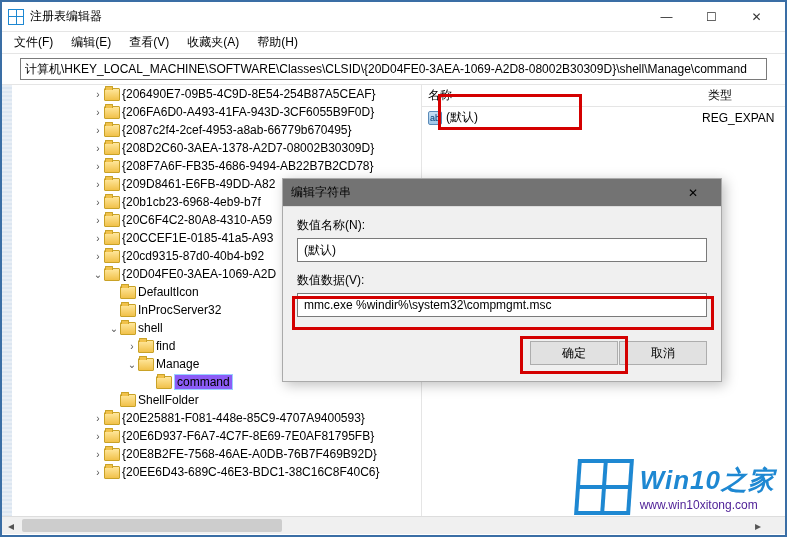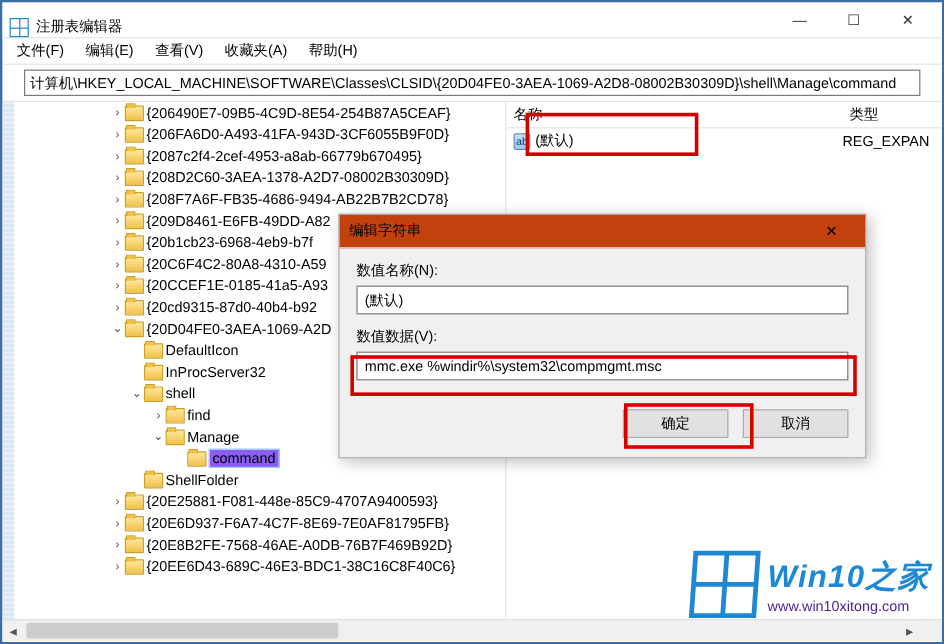--- a/index.html
+++ b/index.html
@@ -1,19 +1,19 @@
 <!DOCTYPE html>
 <html><head>
 <meta charset="utf-8">
 <style>
 * { box-sizing: border-box; margin: 0; padding: 0; font-family: "Microsoft YaHei", "Segoe UI", Tahoma, sans-serif; font-size: 12px; }
 body { background: #fff; width: 787px; height: 537px; overflow: hidden; position: relative; border: 2px solid #3a6ea5; }
 
 
-.titlebar { height: 30px; background: #fff; display: flex; align-items: flex-end; padding: 0 6px; border-bottom: 1px solid #e5e5e5;}
+.titlebar { height: 30px; background: #fff; display: flex; align-items: center; padding: 0 6px; border-bottom: 1px solid #e5e5e5;}
 .titlebar .appicon { width: 16px; height: 16px; background: #1e88d2; margin-right: 6px; display: grid; grid-template: 1fr 1fr / 1fr 1fr; gap: 1px; padding: 1px;}
 .titlebar .appicon span { background: #fff; }
 .titlebar .title { flex: 1; }
 .winbtns { display: flex; }
 .winbtn { width: 45px; height: 28px; display:flex; align-items:center; justify-content:center; color:#333;}
 
 
 .menubar { height: 22px; display: flex; align-items: center; padding: 0 4px; gap: 2px; border-bottom: 1px solid #e5e5e5;}
 .menuitem { padding: 2px 8px; }
 
@@ -46,27 +46,27 @@
 .leftbar { position:absolute; left:0; top:0; bottom:0; width:10px; background: repeating-linear-gradient(#e8eef5,#e8eef5 2px,#dce6f1 2px,#dce6f1 4px);}
 .treescroll { position:absolute; left:12px; right:0; top:0; bottom:0; overflow:hidden;}
 .hscroll { height:18px; background:#f0f0f0; border-top:1px solid #ddd; display:flex;}
 .hscroll .track { flex:1; background:#f0f0f0; position:relative;}
 .hscroll .thumb { position:absolute; left:2px; top:2px; bottom:2px; width:260px; background:#cdcdcd; border-radius:2px;}
 .hscroll .resizer { width:18px; background:#f0f0f0; }
 .sb-btn { width:18px; display:flex;align-items:center;justify-content:center; color:#555;}
 
 
 .dialog { position: absolute; left: 280px; top: 176px; width: 440px; height: 204px; background: #f0f0f0; border: 1px solid #aaa; box-shadow: 3px 3px 12px rgba(0,0,0,0.25); z-index: 50; }
-.dialog .dtitle { height: 28px; background:#c2410c; display:flex; align-items:center; padding: 0 8px; border-bottom:1px solid #ddd;}
+.dialog .dtitle { height: 28px; background:#737373; display:flex; align-items:center; padding: 0 8px; border-bottom:1px solid #ddd;}
 .dialog .dtitle .t { flex:1; }
 .dialog .dclose { width:40px; height:24px; display:flex;align-items:center;justify-content:center;}
 .dialog .body { padding: 10px 14px 8px; }
 .dialog label { display:block; margin-bottom:4px; }
 .dialog input[type=text] { width:100%; height:24px; border:1px solid #7a7a7a; background:#fff; padding:2px 6px; margin-bottom:10px;}
-.dialog .btns { display:flex; justify-content:flex-end; gap:12px; padding: 6px 14px 12px;}
+.dialog .btns { display:flex; justify-content:flex-end; gap:1px; padding: 6px 14px 12px;}
 .dialog button { width:88px; height:24px; border:1px solid #adadad; background:#e1e1e1; cursor:pointer;}
 
 
 .redbox { position:absolute; border:3px solid #d40000; pointer-events:none; z-index:100;}
 .rb1 { left:436px; top:92px; width:144px; height:36px;}
 .rb2 { left:290px; top:294px; width:422px; height:34px;}
 .rb3 { left:518px; top:334px; width:108px; height:38px;}
 
 
 .watermark { position:absolute; right:10px; bottom:20px; z-index:200; display:flex; align-items:center; gap:8px; pointer-events:none; }

